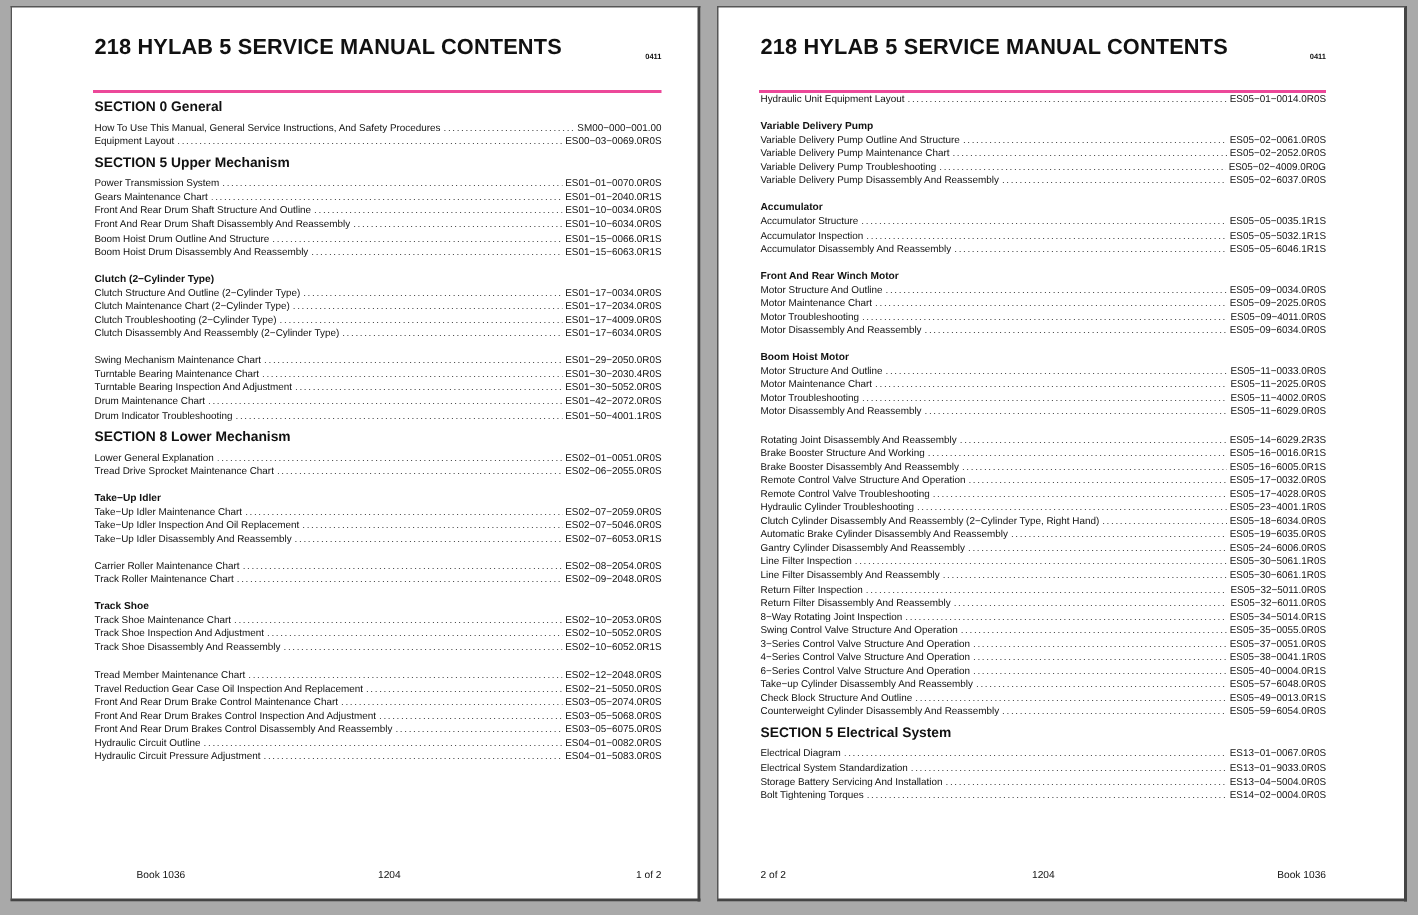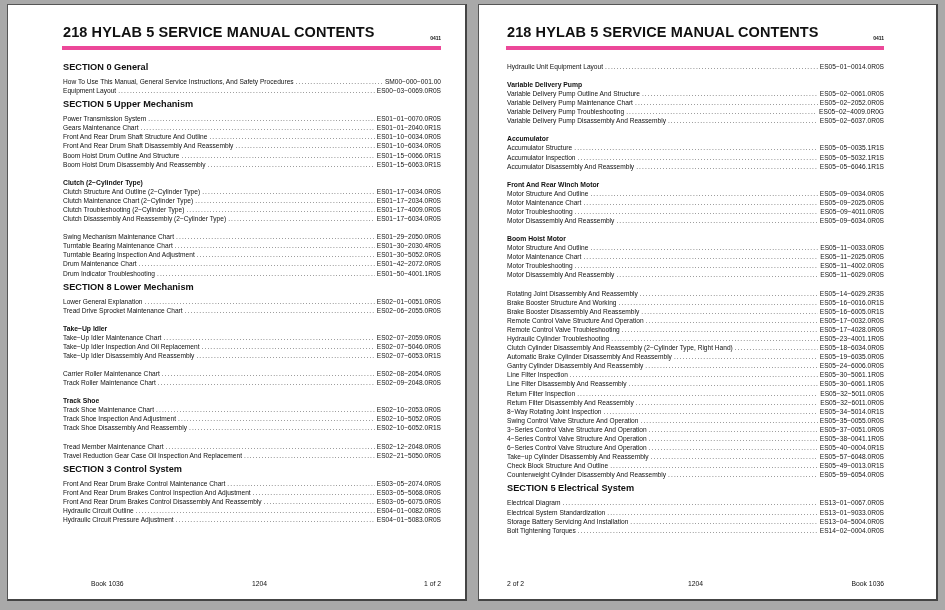--- a/index.html
+++ b/index.html
@@ -20,31 +20,31 @@
     border-bottom:2px solid #444;
     box-sizing:border-box;
   }
   #page-left { left:7px; }
   #page-right { left:478px; }
   .inner { position:absolute; left:55px; right:55px; top:0; }
   #page-left .inner { left:54px; right:24px; }
   #page-right .inner { left:27px; right:52px; }
   .title-row {
     position:relative; margin-top:19px; height:20px;
-    border-bottom:4px solid #ec4899; padding-bottom:2px;
+    border-bottom:2px solid #ec4899; padding-bottom:16px;
   }
   .title {
     font-weight:bold; font-size:14.5px; letter-spacing:0.1px;
     position:absolute; left:1px; top:0;
   }
   .code {
     position:absolute; right:0; top:11px;
     font-size:5px; font-weight:bold;
   }
-  .content { margin-top:12px; }
+  .content { }
   .section-h {
     font-weight:bold; font-size:9.2px; margin:4px 0 4px 1px; line-height:11px;
   }
   .group-h {
     font-weight:bold; font-size:6.8px; line-height:9px; margin:0 0 0 1px;
   }
   .row {
     display:flex; align-items:baseline;
     font-size:6.6px; line-height:9.1px;
     padding-left:1px;
@@ -220,21 +220,20 @@
         <div class="row">
           <span class="label">Tread Member Maintenance Chart</span>
           <span class="dots">........................................................................................................................................................................................................</span>
           <span class="ref">ES02−12−2048.0R0S</span>
         </div>
         <div class="row">
           <span class="label">Travel Reduction Gear Case Oil Inspection And Replacement</span>
           <span class="dots">........................................................................................................................................................................................................</span>
           <span class="ref">ES02−21−5050.0R0S</span>
         </div>
-        <div class="section-h">SECTION 3 Control System</div>
         <div class="row">
           <span class="label">Front And Rear Drum Brake Control Maintenance Chart</span>
           <span class="dots">........................................................................................................................................................................................................</span>
           <span class="ref">ES03−05−2074.0R0S</span>
         </div>
         <div class="row">
           <span class="label">Front And Rear Drum Brakes Control Inspection And Adjustment</span>
           <span class="dots">........................................................................................................................................................................................................</span>
           <span class="ref">ES03−05−5068.0R0S</span>
         </div>

